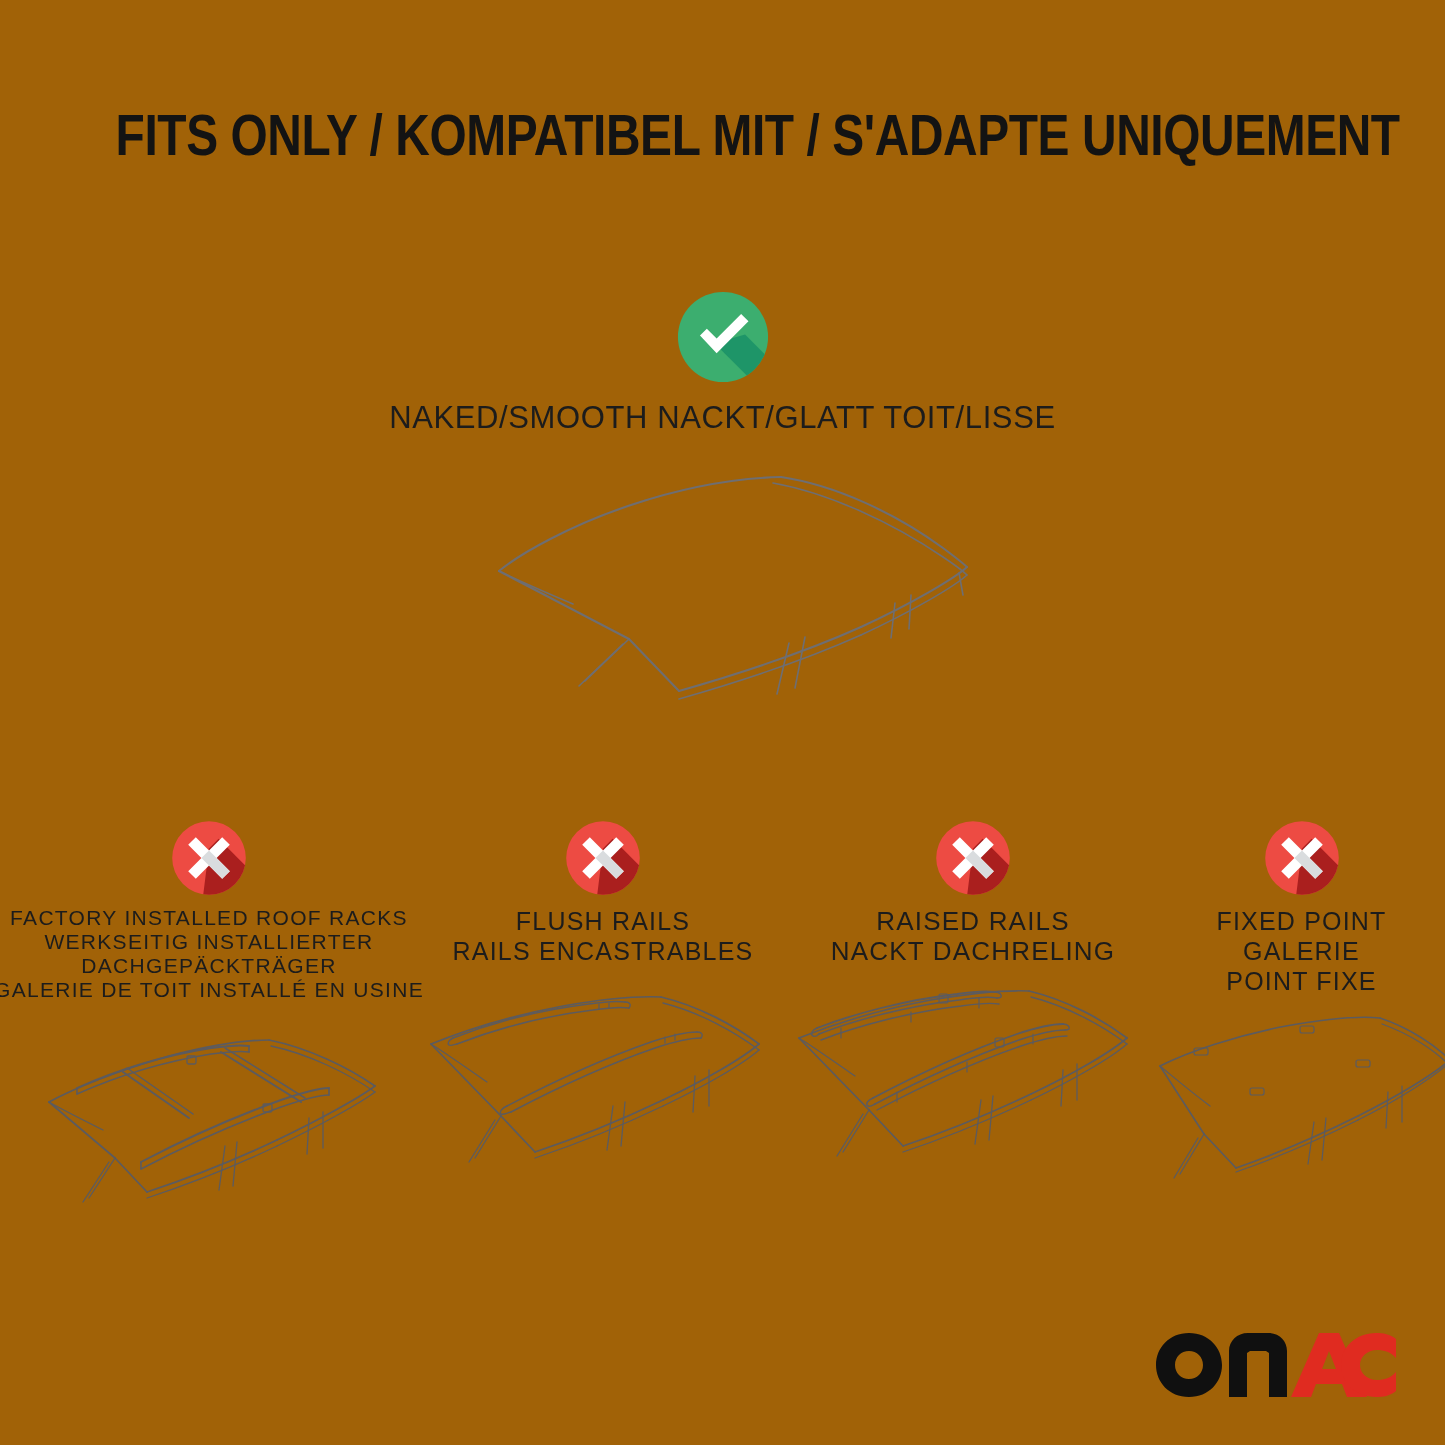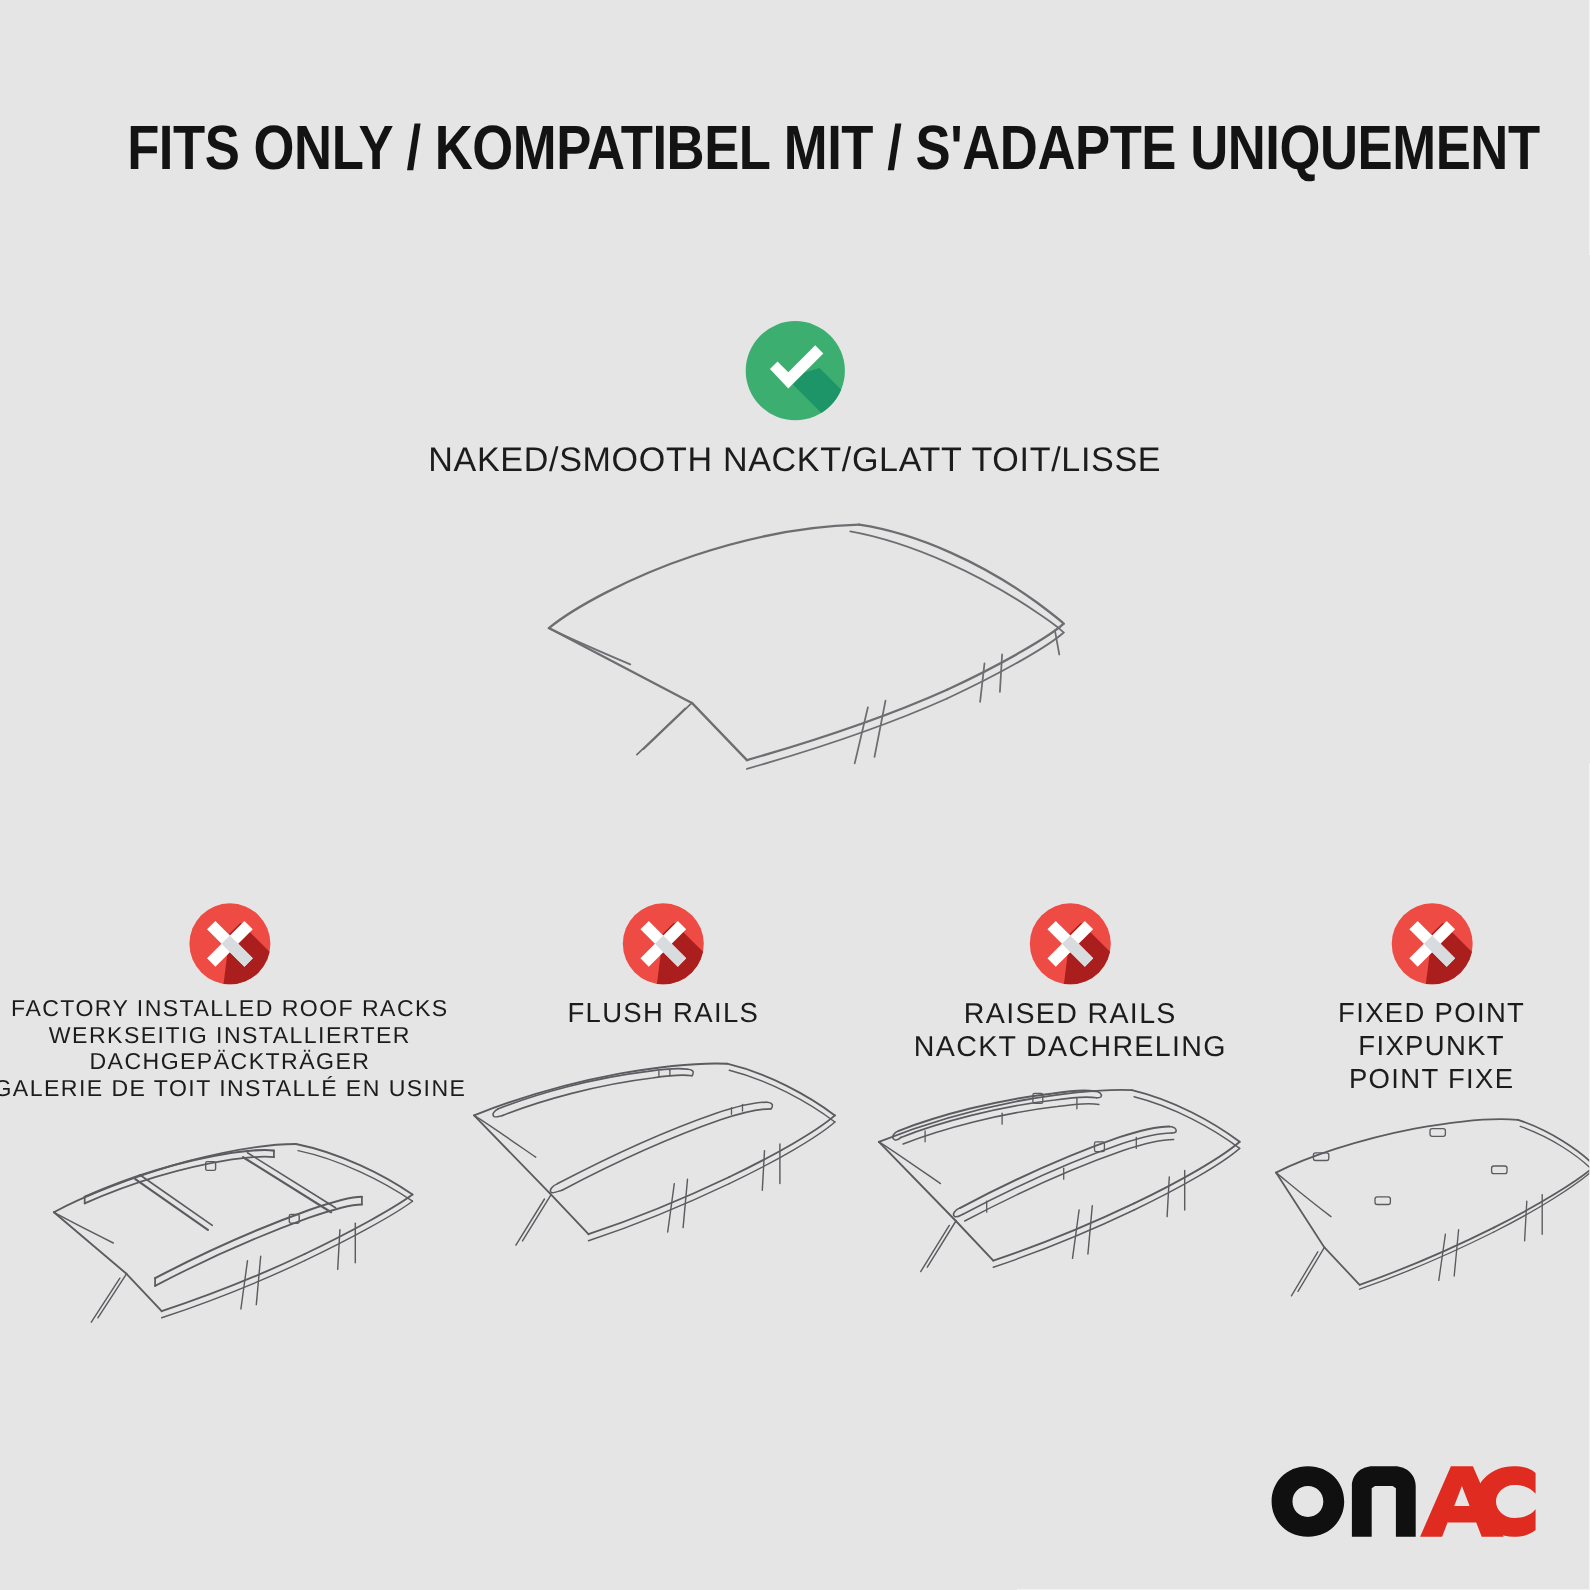--- a/index.html
+++ b/index.html
@@ -4,21 +4,21 @@
 <style>
   html, body {
     margin: 0;
     padding: 0;
     background: #ffffff;
   }
   #page {
     position: relative;
     width: 1445px;
     height: 1445px;
-    background: #e5e5e5;
+    background: #a16207;
     overflow: hidden;
     font-family: "Liberation Sans", sans-serif;
   }
 
   
   .title {
     position: absolute;
     left: 0;
     top: 103px;
     width: 1445px;
@@ -261,20 +261,21 @@
             <path d="M50 38 L62 26 L118 82 L118 118 L40 118 Z" fill="#A51C1C" opacity="0.93"></path>
           </g>
           <g clip-path="url(#noClip2)">
             <path d="M33.5 24 L50 40.5 L66.5 24 L76 33.5 L59.5 50 L76 66.5 L66.5 76 L50 59.5 L33.5 76 L24 66.5 L40.5 50 L24 33.5 Z" fill="#ffffff"></path>
             <path d="M50 40.5 L59.5 50 L76 66.5 L66.5 76 L50 59.5 L40.5 50 Z" fill="#D9DCDE"></path>
           </g>
         </svg>
       </div>
       <div class="no-caption">
         <span class="ln">FLUSH RAILS</span>
+        <span class="ln">RAILS ENCASTRABLES</span>
       </div>
       <div class="no-art">
         <svg viewBox="0 0 380 215" width="380" height="215" aria-hidden="true">
           <g fill="none" stroke="#5B5B60" stroke-width="1.7" stroke-linecap="round" stroke-linejoin="round">
             <path d="M18 62 C48 50 96 34 150 24 C196 16 226 14 248 15"></path>
             <path d="M248 15 C286 24 322 44 346 62"></path>
             <path d="M346 62 C330 76 292 98 250 118"></path>
             <path d="M250 118 C208 138 164 156 122 170"></path>
             <path d="M122 170 L88 134"></path>
             <path d="M88 134 L18 62"></path>
@@ -387,21 +388,21 @@
             <path d="M50 38 L62 26 L118 82 L118 118 L40 118 Z" fill="#A51C1C" opacity="0.93"></path>
           </g>
           <g clip-path="url(#noClip4)">
             <path d="M33.5 24 L50 40.5 L66.5 24 L76 33.5 L59.5 50 L76 66.5 L66.5 76 L50 59.5 L33.5 76 L24 66.5 L40.5 50 L24 33.5 Z" fill="#ffffff"></path>
             <path d="M50 40.5 L59.5 50 L76 66.5 L66.5 76 L50 59.5 L40.5 50 Z" fill="#D9DCDE"></path>
           </g>
         </svg>
       </div>
       <div class="no-caption">
         <span class="ln">FIXED POINT</span>
-        <span class="ln">FIXPUNKT</span>
+        <span class="ln">GALERIE</span>
         <span class="ln">POINT FIXE</span>
       </div>
       <div class="no-art">
         <svg viewBox="0 0 300 215" width="300" height="215" aria-hidden="true">
           <g fill="none" stroke="#5B5B60" stroke-width="1.6" stroke-linecap="round" stroke-linejoin="round">
             <path d="M8 54 C36 40 82 24 134 14 C178 6 208 4 228 6"></path>
             <path d="M228 6 C258 16 284 34 298 48"></path>
             <path d="M298 48 C282 62 246 84 206 104"></path>
             <path d="M206 104 C166 124 124 142 84 156"></path>
             <path d="M84 156 L52 122"></path>

